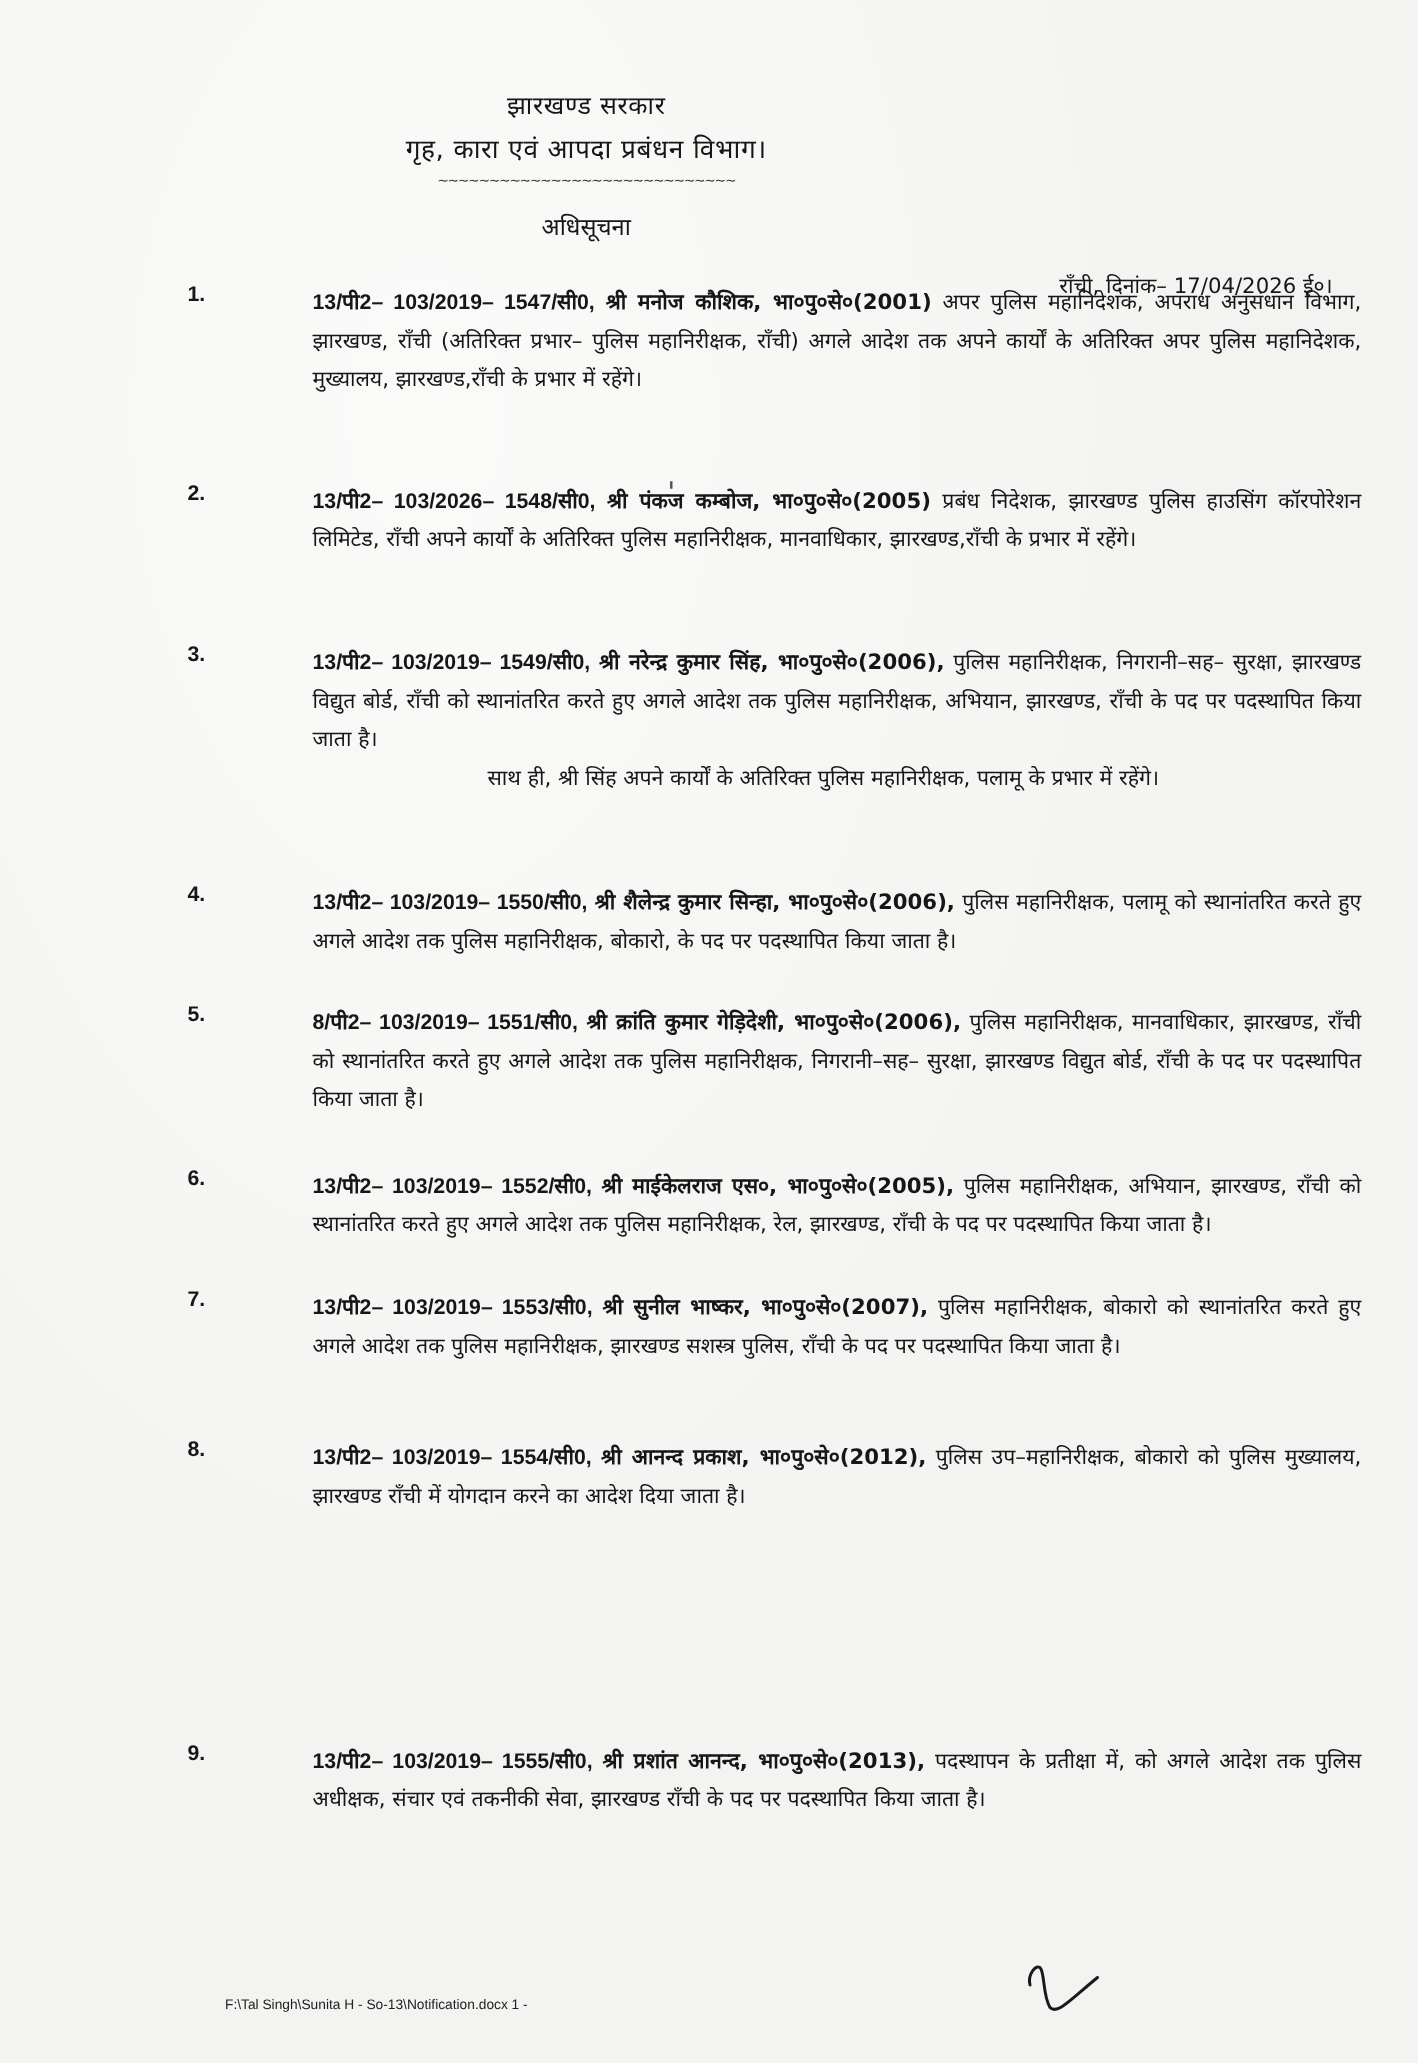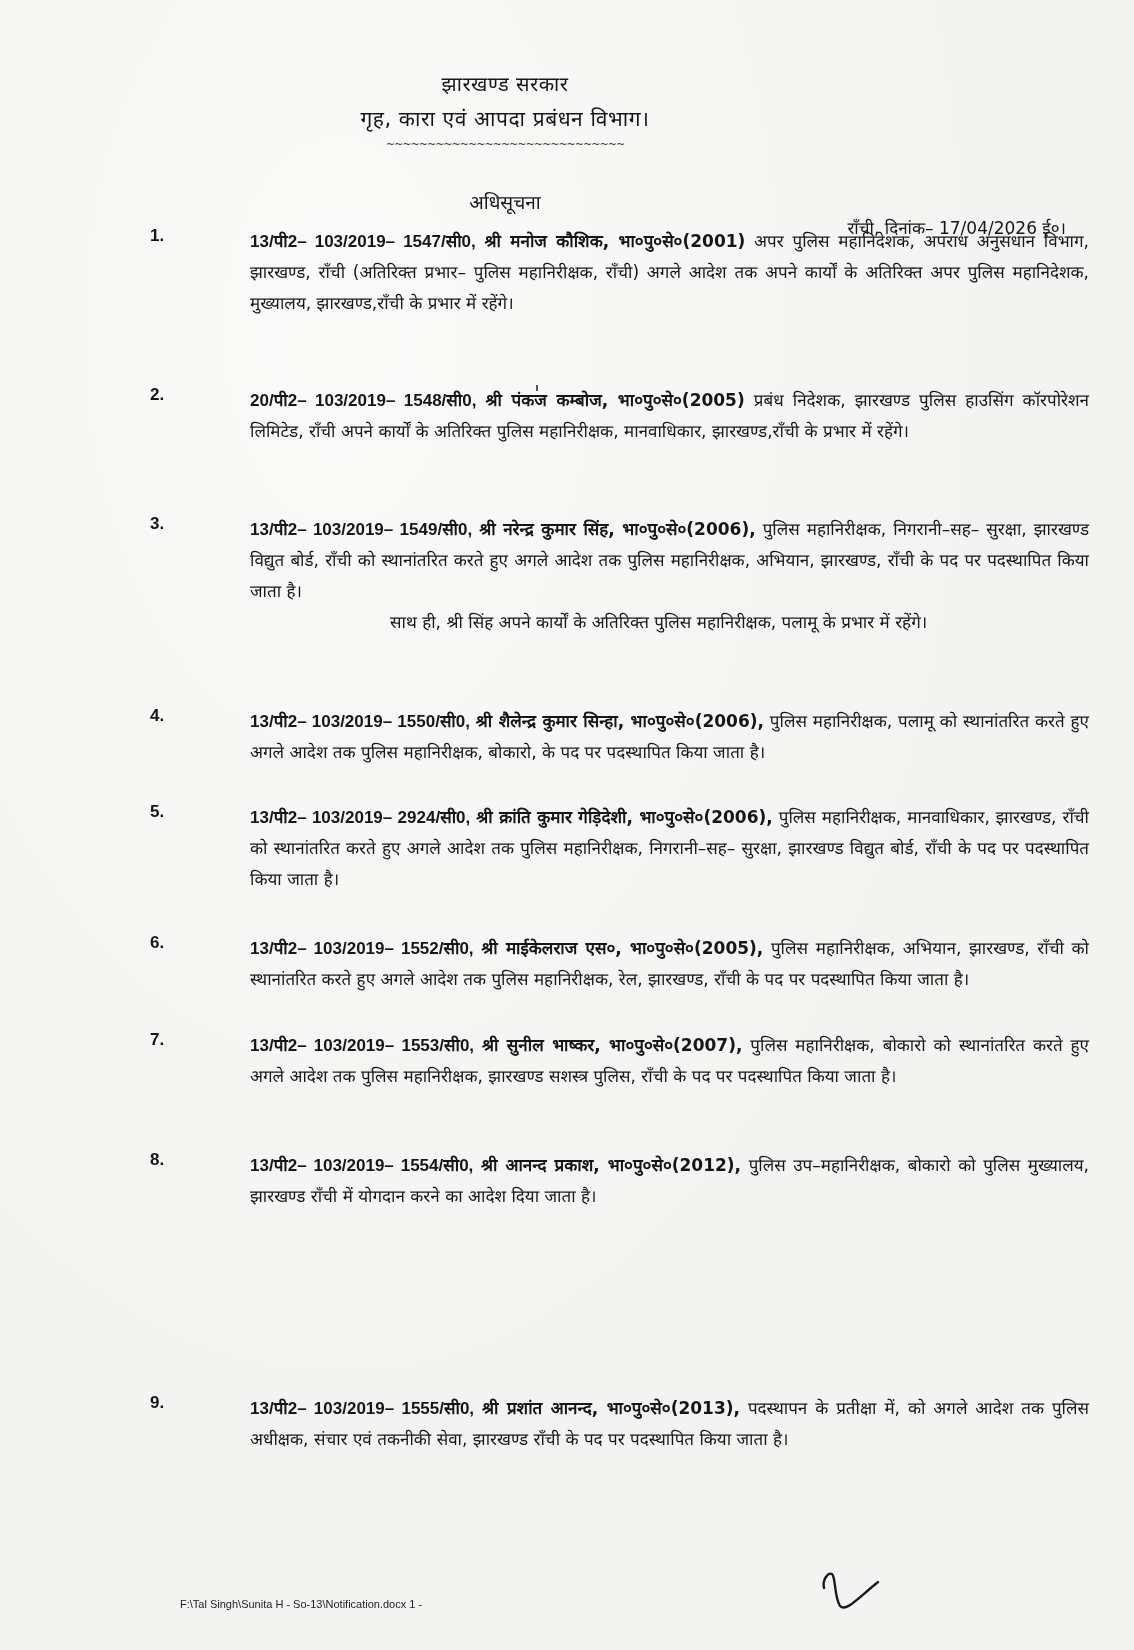--- a/index.html
+++ b/index.html
@@ -9,25 +9,25 @@
     font-family:"DejaVu Sans", "Liberation Sans", sans-serif;
     color:#161616;
     position:relative;
   }
   .page {
     position:absolute; left:0; top:0; width:1134px; height:1650px;
     background:
       radial-gradient(ellipse at 30% 20%, rgba(255,255,255,0.6), rgba(240,240,236,0) 60%),
       #f3f3f1;
   }
-  .hdr { position:absolute; left:0; width:938px; text-align:center;padding-left:36px; }
+  .hdr { position:absolute; left:0; width:938px; text-align:center; }
   .hdr1 { top:70px; font-size:20px; letter-spacing:0.5px; }
   .hdr2 { top:104px; font-size:21px; letter-spacing:0.5px; }
   .tilde { top:138px; font-size:11px; letter-spacing:-1px; color:#333; }
-  .title { top:189px; font-size:19px; }
+  .title { top:168px; font-size:19px; }
   .dateline { position:absolute; right:68px; top:216px; font-size:17px; }
   .item { position:absolute; left:150px; right:45px; }
   .num { position:absolute; left:0; top:0; width:40px; font-family:"Liberation Sans", sans-serif; font-size:17px; font-weight:bold; }
   .body { margin-left:100px; font-size:17px; line-height:31px; text-align:justify; }
   .ref { font-family:"Liberation Sans", sans-serif; font-weight:bold; }
   .b { font-weight:bold; }
   .indent { padding-left:140px; display:block; }
   .footer { position:absolute; left:148px; top:1598px; font-family:"Liberation Sans", sans-serif; font-size:11px; color:#222;padding-left:32px; }
   .sign { position:absolute; left:820px; top:1568px; width:60px; height:46px; }
   .tick { position:absolute; left:536px; top:385px; width:2px; height:6px; background:#555; }
@@ -50,21 +50,21 @@
       <span class="b">श्री मनोज कौशिक, भा०पु०से०(2001)</span>
       <span>अपर पुलिस महानिदेशक, अपराध अनुसंधान विभाग, झारखण्ड, राँची (अतिरिक्त प्रभार– पुलिस महानिरीक्षक, राँची) अगले आदेश तक अपने कार्यों के अतिरिक्त अपर पुलिस महानिदेशक, मुख्यालय, झारखण्ड,राँची के प्रभार में रहेंगे।</span>
     </div>
   </div>
 
   <div class="tick"></div>
 
   <div class="item" style="top:385px;">
     <div class="num">2.</div>
     <div class="body">
-      <span class="ref">20/पी2– 103/2019– 1548/सी0,</span>
+      <span class="ref">13/पी2– 103/2026– 1548/सी0,</span>
       <span class="b">श्री पंकज कम्बोज, भा०पु०से०(2005)</span>
       <span>प्रबंध निदेशक, झारखण्ड पुलिस हाउसिंग कॉरपोरेशन लिमिटेड, राँची अपने कार्यों के अतिरिक्त पुलिस महानिरीक्षक, मानवाधिकार, झारखण्ड,राँची के प्रभार में रहेंगे।</span>
     </div>
   </div>
 
   <div class="item" style="top:514px;">
     <div class="num">3.</div>
     <div class="body">
       <span class="ref">13/पी2– 103/2019– 1549/सी0,</span>
       <span class="b">श्री नरेन्द्र कुमार सिंह, भा०पु०से०(2006),</span>
@@ -78,21 +78,21 @@
     <div class="body">
       <span class="ref">13/पी2– 103/2019– 1550/सी0,</span>
       <span class="b">श्री शैलेन्द्र कुमार सिन्हा, भा०पु०से०(2006),</span>
       <span>पुलिस महानिरीक्षक, पलामू को स्थानांतरित करते हुए अगले आदेश तक पुलिस महानिरीक्षक, बोकारो, के पद पर पदस्थापित किया जाता है।</span>
     </div>
   </div>
 
   <div class="item" style="top:802px;">
     <div class="num">5.</div>
     <div class="body">
-      <span class="ref">13/पी2– 103/2019– 2924/सी0,</span>
+      <span class="ref">8/पी2– 103/2019– 1551/सी0,</span>
       <span class="b">श्री क्रांति कुमार गेड़िदेशी, भा०पु०से०(2006),</span>
       <span>पुलिस महानिरीक्षक, मानवाधिकार, झारखण्ड, राँची को स्थानांतरित करते हुए अगले आदेश तक पुलिस महानिरीक्षक, निगरानी–सह– सुरक्षा, झारखण्ड विद्युत बोर्ड, राँची के पद पर पदस्थापित किया जाता है।</span>
     </div>
   </div>
 
   <div class="item" style="top:933px;">
     <div class="num">6.</div>
     <div class="body">
       <span class="ref">13/पी2– 103/2019– 1552/सी0,</span>
       <span class="b">श्री माईकेलराज एस०, भा०पु०से०(2005),</span>

